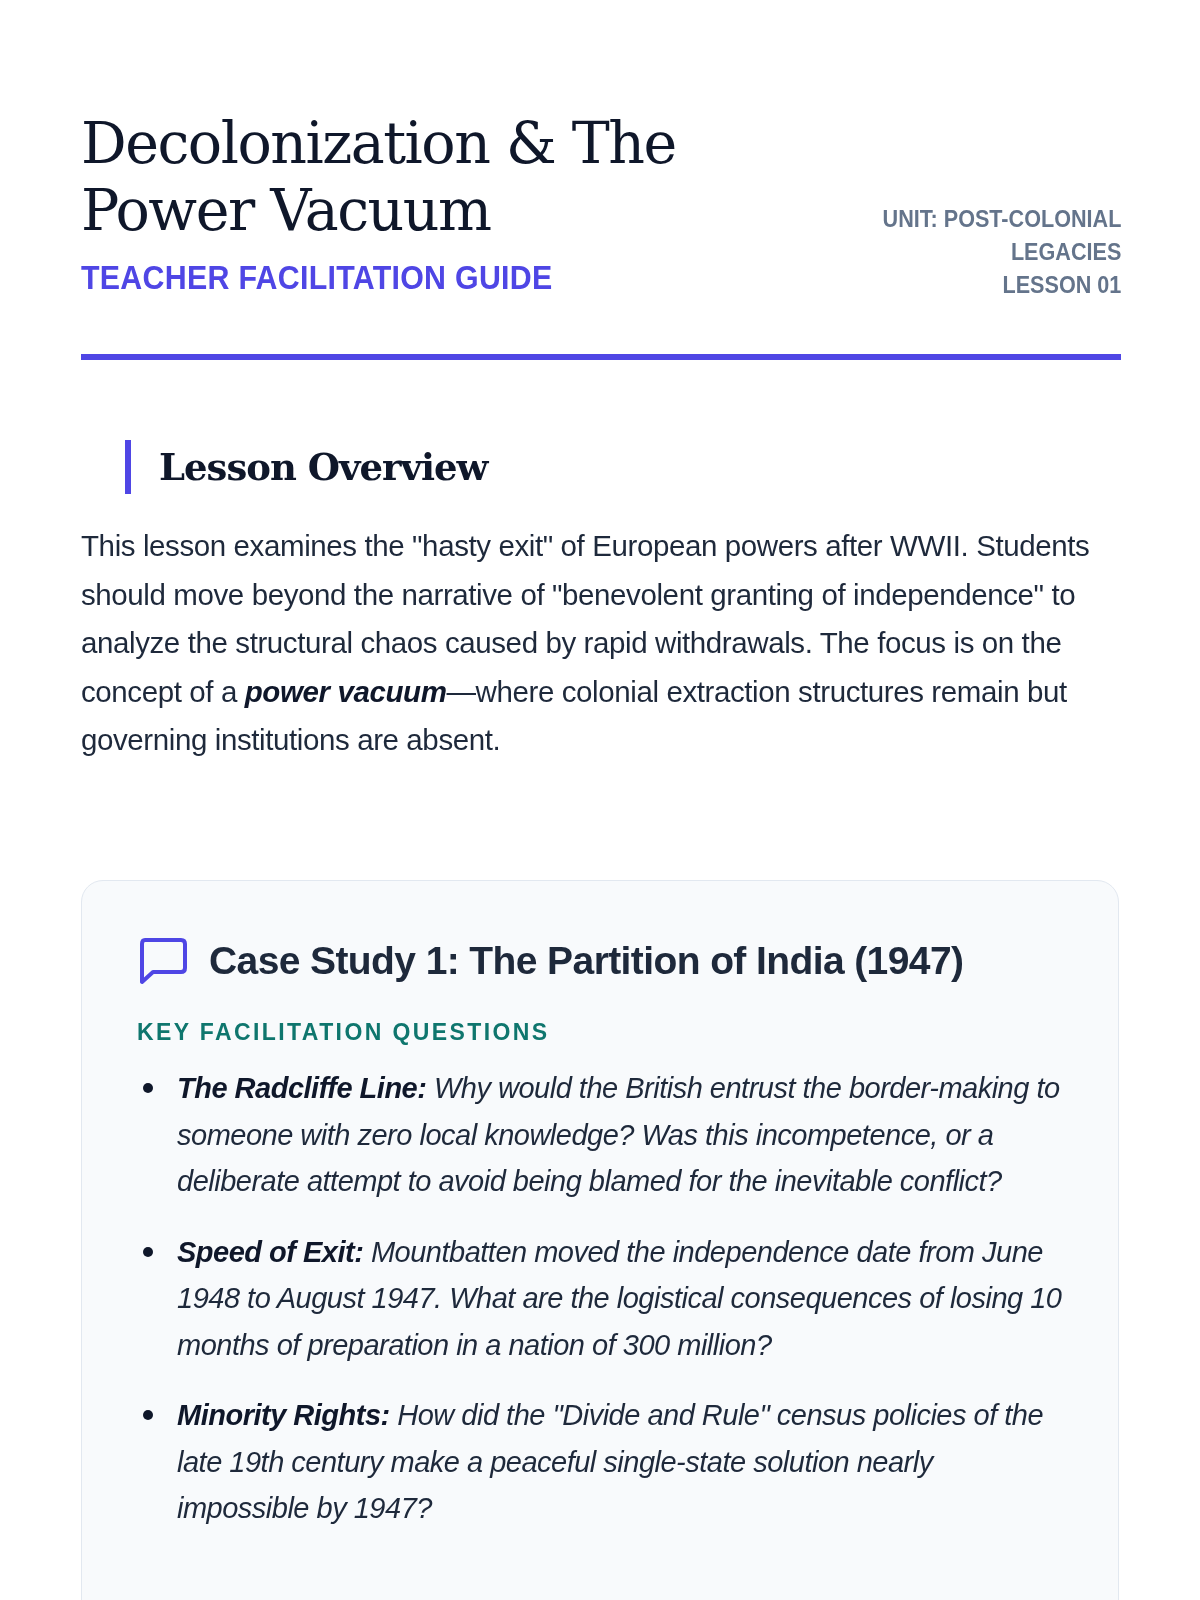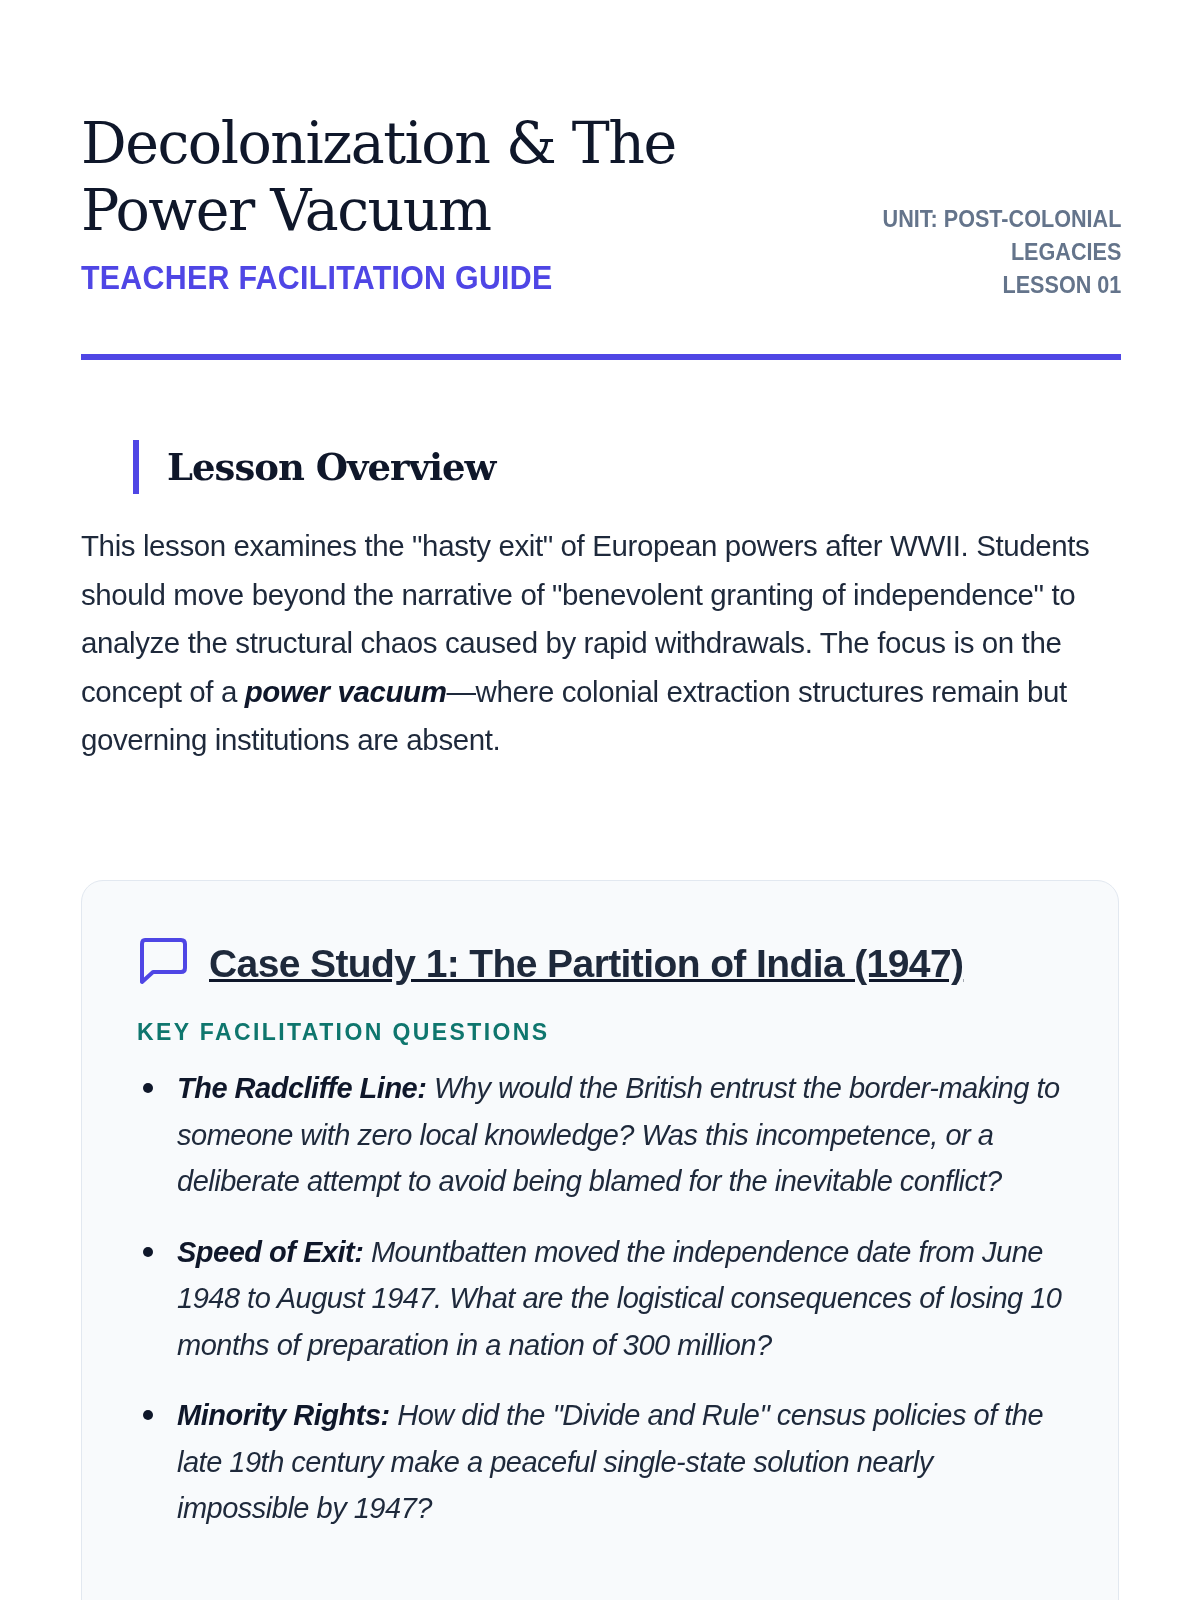--- a/index.html
+++ b/index.html
@@ -69,21 +69,21 @@
     .rule {
       position: absolute;
       left: 0;
       top: 354px;
       width: 1040px;
       height: 6px;
       background: #4f46e5;
     }
     .section-heading {
       position: absolute;
-      left: 8px;
+      left: 0;
       top: 440px;
       height: 54px;
       display: flex;
       align-items: center;
       padding-left: 44px;
     }
     .section-bar {
       width: 6px;
       height: 54px;
       background: #4f46e5;
@@ -122,22 +122,21 @@
       background: #f8fafc;
       border: 1px solid #e2e8f0;
       border-radius: 22px;
       box-sizing: border-box;
     }
     .card-title {
       position: absolute;
       left: 55px;
       top: 55px;
       display: flex;
-      align-items: flex-end;
-      text-decoration: underline;
+      align-items: center;
     }
     .card-title svg { display: block; }
     .card-title h3 {
       margin: 0 0 0 20px;
       font-family: "Liberation Sans", sans-serif;
       font-weight: 700;
       font-size: 39px;
       letter-spacing: -0.6px;
       color: #1e293b;
       white-space: nowrap;

